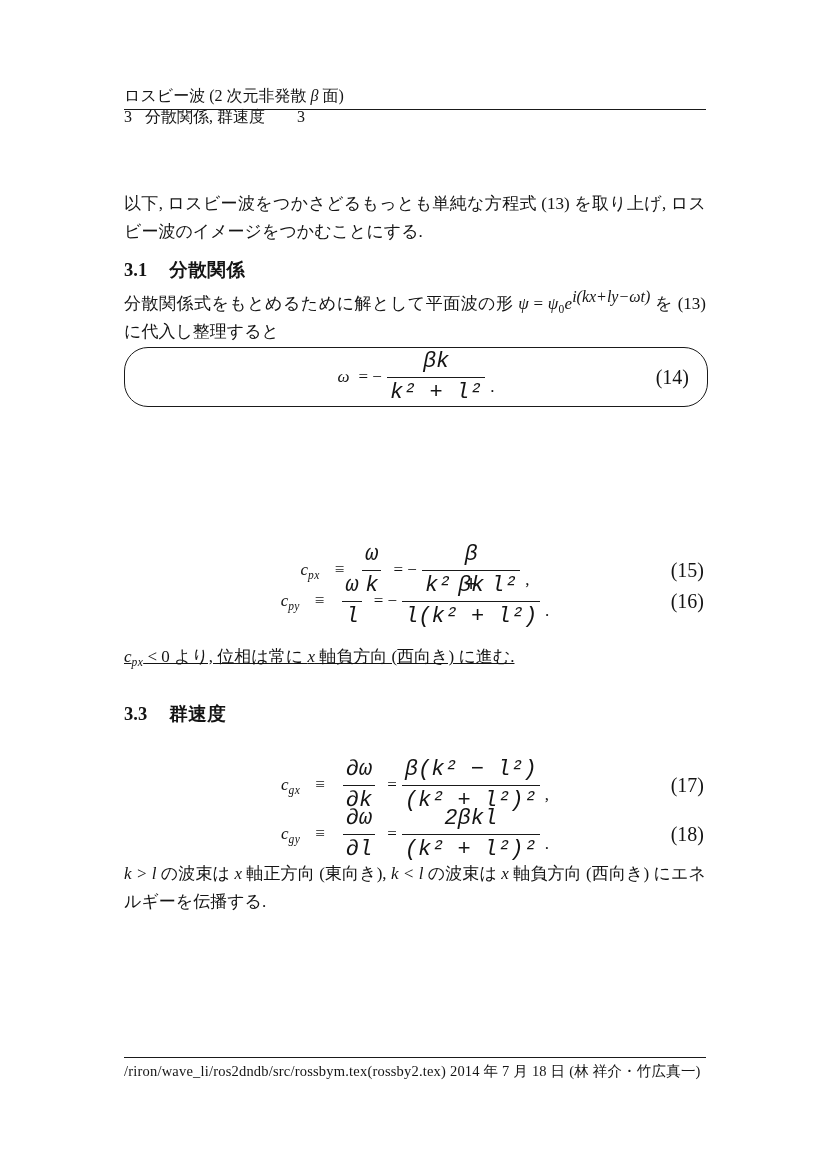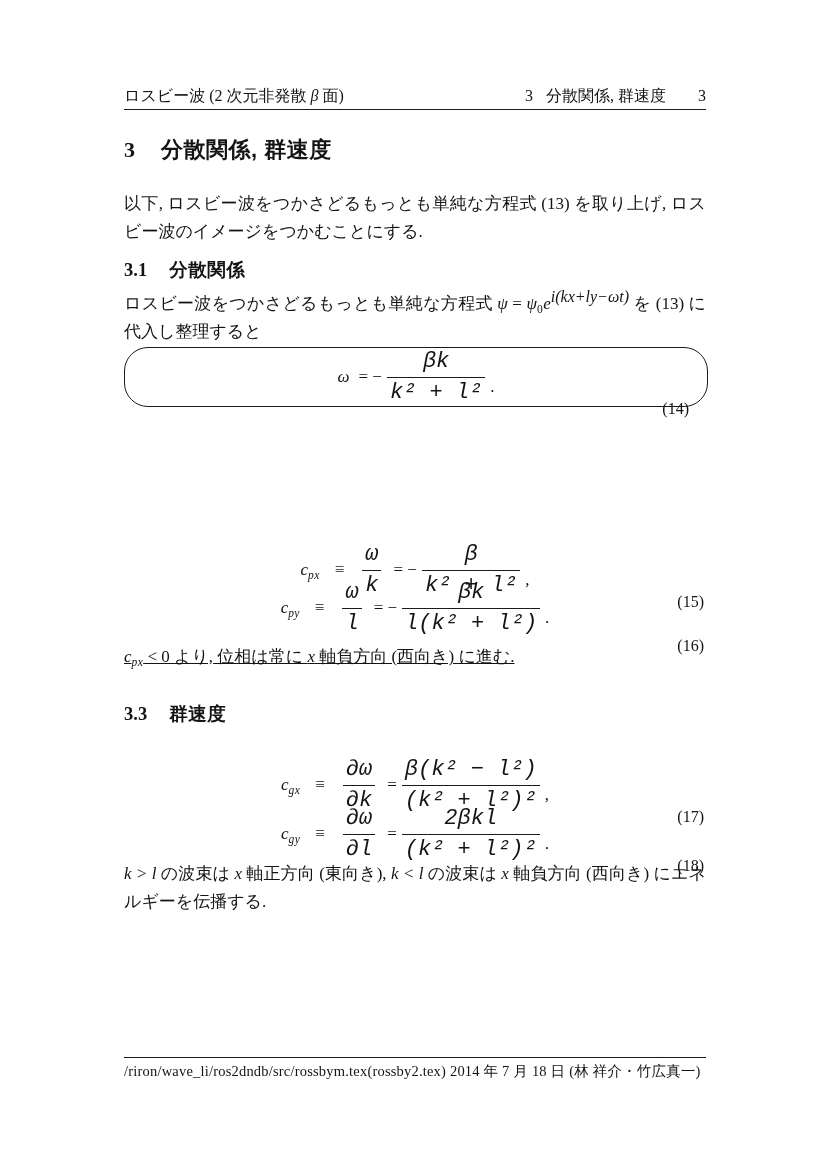--- a/index.html
+++ b/index.html
@@ -4,21 +4,21 @@
 <style>
   html,body{margin:0;padding:0;background:#ffffff;}
   .page{
     position:relative;
     width:826px;height:1169px;
     background:#ffffff;
     color:#141414;
     font-family:"Liberation Serif","DejaVu Serif",serif;
     overflow:hidden;
   }
-  .abs{position:absolute;left:124px;width:582px;}
+  .abs{position:absolute;left:124px;width:582px;flex-direction:column;}
 
   
   .header{top:86px;display:flex;justify-content:space-between;align-items:baseline;font-size:16px;}
   .h-right{display:inline-flex;align-items:baseline;}
   .h-right .h-secnum{margin-right:13px;}
   .h-right .h-page{margin-left:32px;}
   .hrule{top:109px;height:0;border-top:1.4px solid #1a1a1a;}
 
   
   h1.sec{top:135px;margin:0;font-size:22px;font-weight:bold;}
@@ -51,51 +51,50 @@
   .tail{position:relative;top:10px;margin-left:2px;}
 
   
   .eqbox{top:347px;height:58px;border:1.4px solid #1a1a1a;border-radius:24px;
          display:flex;align-items:center;justify-content:center;}
   .eqbox .eqlabel{right:18px;}
 
   
   .eqrow{position:absolute;left:124px;width:582px;display:flex;align-items:center;justify-content:center;}
   .eq15{top:547px;height:46px;justify-content:center;}
-  .eq16{top:591px;height:46px;align-items:flex-end;}
+  .eq16{top:578px;height:46px;}
   .eq17{top:760px;height:50px;}
   .eq18{top:809px;height:50px;}
-  .eqlabel{position:absolute;right:2px;top:50%;transform:translateY(-50%);font-size:16px;font-style:normal;margin-top:32px;}
+  .eqlabel{position:absolute;right:2px;top:50%;transform:translateY(-50%);font-size:20px;font-style:normal;}
 
   
   .frule{top:1057px;height:0;border-top:1.2px solid #1a1a1a;}
   .footer{top:1062px;font-size:14.5px;letter-spacing:0.2px;}
 </style>
 </head>
 <body>
 
 <div class="page">
 
   <div class="abs header">
     <span class="h-left"><span>ロスビー波 (2 次元非発散 </span><i>β</i><span> 面)</span></span>
     <span class="h-right">
       <span class="h-secnum">3</span>
       <span class="h-sectitle">分散関係, 群速度</span>
       <span class="h-page">3</span>
     </span>
   </div>
   <div class="abs hrule"></div>
 
-  <h1 class="abs sec"><span class="sec-num">3</span><span class="sec-title">分散関係, 群速度</span></h1>
 
   <p class="abs body intro">以下, ロスビー波をつかさどるもっとも単純な方程式 (13) を取り上げ, ロスビー波のイメージをつかむことにする.</p>
 
   <h2 class="abs sec h31"><span class="sec-num">3.1</span><span class="sec-title">分散関係</span></h2>
 
-  <p class="abs body p31"><span>ロスビー波をつかさどるもっとも単純な方程式 </span><i>ψ</i><span> = </span><i>ψ</i><sub style="font-style:normal;">0</sub><i>e</i><sup><i>i(kx+ly−ωt)</i></sup><span> を (13) に代入し整理すると</span></p>
+  <p class="abs body p31"><span>分散関係式をもとめるために解として平面波の形 </span><i>ψ</i><span> = </span><i>ψ</i><sub style="font-style:normal;">0</sub><i>e</i><sup><i>i(kx+ly−ωt)</i></sup><span> を (13) に代入し整理すると</span></p>
 
   <div class="abs eqbox">
     <span class="math">
       <i>ω</i>
       <span class="op">= −</span>
       <span class="frac">
           <span class="num"><i>βk</i></span>
           <span class="den"><i>k² + l²</i></span>
         </span>
       <span class="tail">.</span>

